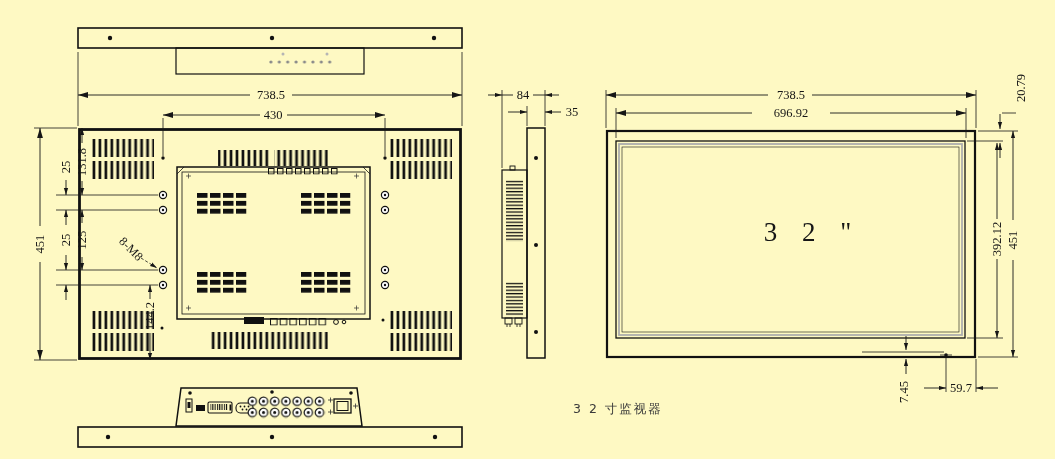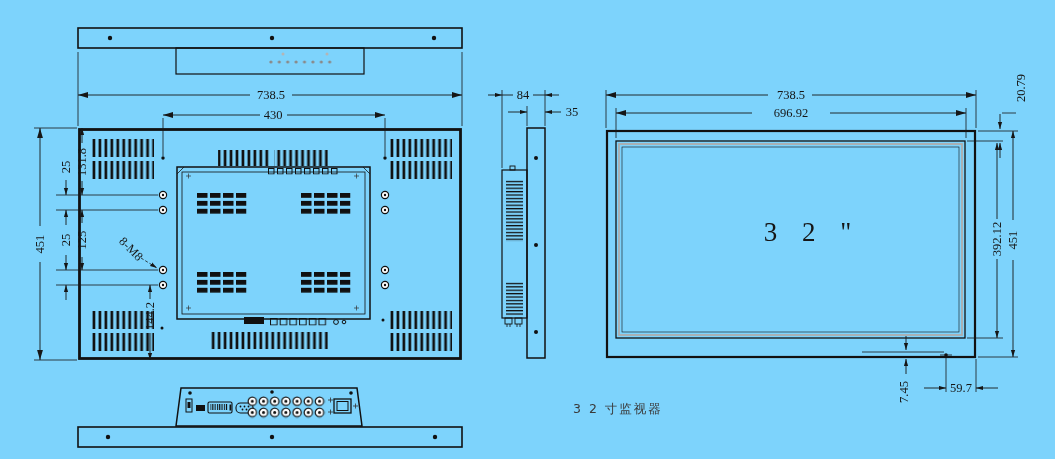--- a/index.html
+++ b/index.html
@@ -1,16 +1,16 @@
 <!DOCTYPE html>
 <html><head>
 <meta charset="utf-8">
 <style>
   html,body{margin:0;padding:0;background:#ffffff;}
-  #stage{position:relative;width:1055px;height:459px;background:#7dd3fc;overflow:hidden;}
+  #stage{position:relative;width:1055px;height:459px;background:#fef9c3;overflow:hidden;}
   svg text{font-family:"Liberation Serif","DejaVu Serif",serif;fill:#161616;}
   .dim{font-size:12.5px;}
   .big{font-size:27px;letter-spacing:9px;}
   .cap{font-family:"DejaVu Sans","Liberation Sans",sans-serif;font-size:12.5px;letter-spacing:2px;fill:#3a3a3a;}
   .ln{stroke:#161616;stroke-width:0.9;fill:none;}
   .xt{stroke:#161616;stroke-width:0.8;fill:none;}
   .obj{stroke:#111;fill:none;}
 </style>
 </head>
 <body>

